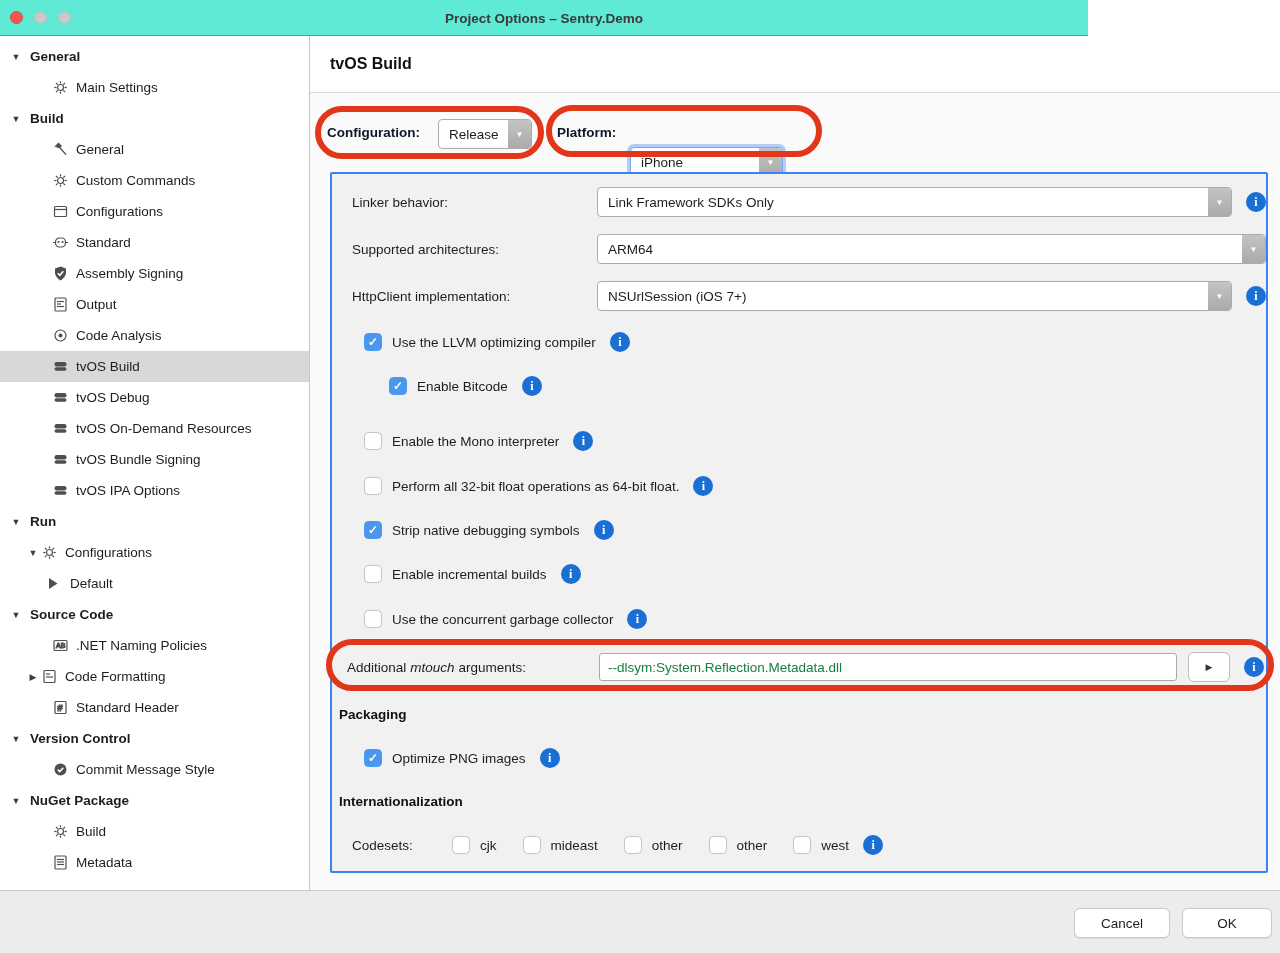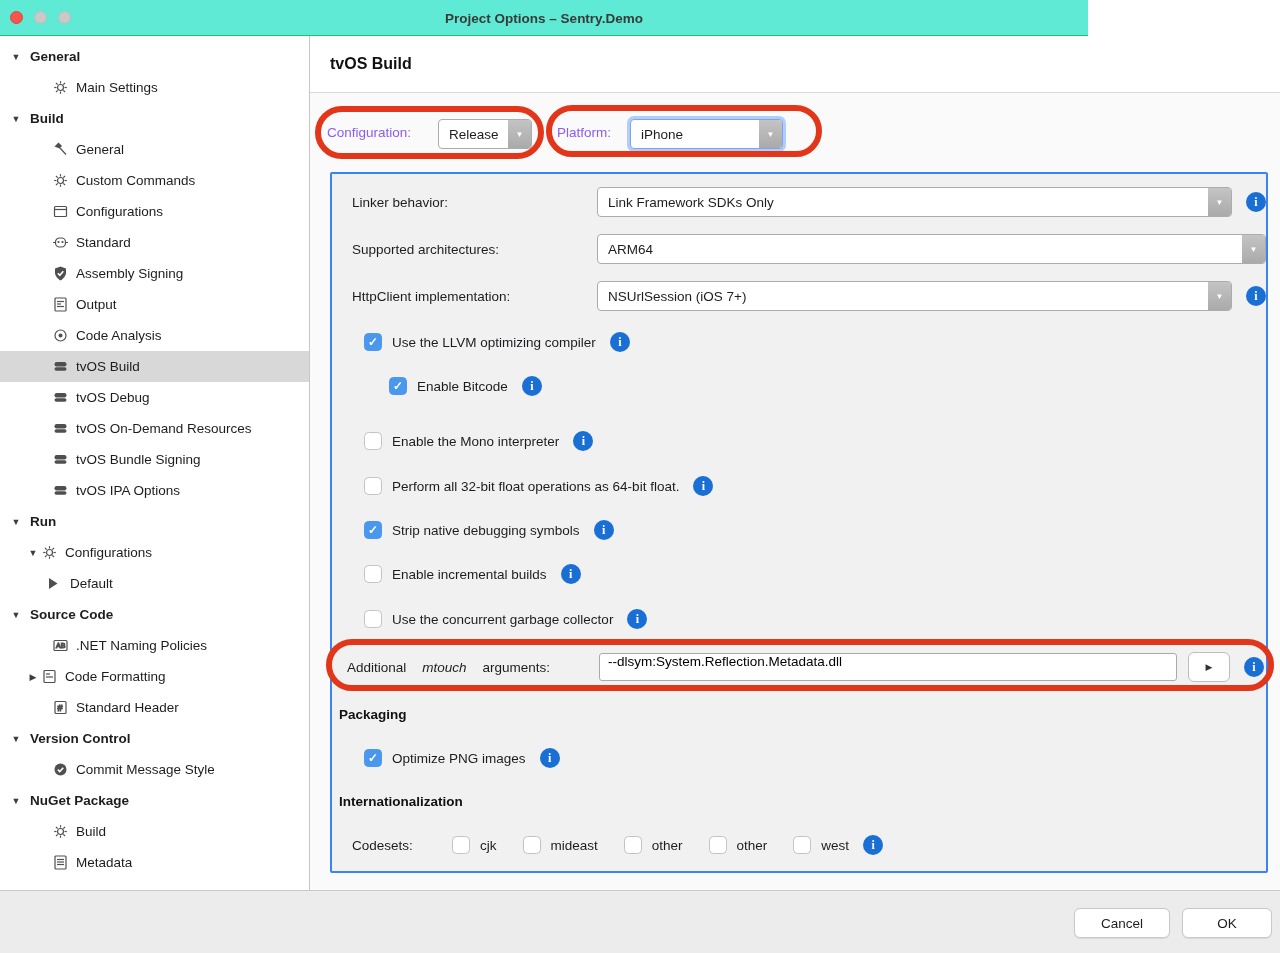--- a/index.html
+++ b/index.html
@@ -31,46 +31,46 @@
   .sicon svg .f{fill:#4f4f4f;stroke:none;}
   .sicon svg .wf{stroke:#fff;fill:none;stroke-width:1.6;}
   .slabel{color:#1d1d1f;}
   .slabel.b{font-weight:bold;margin-left:8px;}
 
   
   .main{position:absolute;left:310px;top:36px;width:970px;height:854px;background:#fafafa;}
   .mheader{position:absolute;left:0;top:0;right:0;height:57px;background:#fff;
            border-bottom:1px solid #d8d8d8;box-sizing:border-box;display:flex;align-items:center;}
   .mtitle{font-size:16px;font-weight:bold;margin-left:20px;color:#111;}
-  .flabel{position:absolute;color:#8b5cf6;}
+  .flabel{position:absolute;color:#0f172a;font-weight:bold;}
 
   
   .dd{position:relative;height:30px;background:#fff;border:1px solid #acacac;border-radius:4px;
       box-sizing:border-box;display:flex;align-items:center;cursor:default;}
   .dd-val{margin-left:10px;margin-right:28px;overflow:hidden;white-space:nowrap;}
   .dd-btn{position:absolute;right:0;top:0;bottom:0;width:23px;background:linear-gradient(#c4c4c4,#aaaaaa);
           border-radius:0 3px 3px 0;display:flex;align-items:center;justify-content:center;
           color:#fff;font-size:8px;}
-  .dd.focus{border-color:#7aa6ef;box-shadow:0 0 0 3px rgba(90,150,250,.45);}
+  .dd.focus{border-color:#7aa6ef;box-shadow:0 0 0 3px rgba(90,150,250,.45);margin-top:28px;}
 
   
   .gbox{position:absolute;left:20px;top:136px;width:938px;height:701px;background:#f1f1f2;
         border:2px solid #3b82f6;border-radius:2px;box-sizing:border-box;}
   .grow{position:absolute;left:0;right:0;height:30px;display:flex;align-items:center;}
   .grow .lab{width:245px;flex:none;padding-left:20px;box-sizing:content-box;}
   .cb{width:18px;height:18px;border-radius:4.5px;background:#fff;border:1px solid #c3c3c3;
       box-sizing:border-box;flex:none;display:flex;align-items:center;justify-content:center;cursor:default;}
   .cb.on{background:#4a97ee;border-color:#4a97ee;}
   .cb .mark{font-style:normal;color:#fff;font-size:12px;font-weight:bold;line-height:1;}
   .cblabel{margin-left:10px;}
   .info{width:20px;height:20px;border-radius:50%;background:#1a6fd4;color:#fff;font-weight:bold;
         font-size:12px;display:inline-flex;align-items:center;justify-content:center;flex:none;
         margin-left:14px;font-family:"Liberation Serif",serif;}
   .tfield{height:28px;background:#fff;border:1px solid #a9a9a9;border-radius:3px;box-sizing:border-box;
-          display:flex;align-items:flex-start;padding-left:8px;color:#000000;}
+          display:flex;align-items:center;padding-left:8px;color:#15803d;}
   .runbtn{width:42px;height:30px;background:#fff;border:1px solid #bdbdbd;border-radius:6px;
           display:flex;align-items:center;justify-content:center;font-size:9px;color:#333;padding:0;}
   .sechdr{position:absolute;font-weight:bold;color:#111;text-align:right;}
 
   
   .ann{position:absolute;border:6px solid #e2361b;border-radius:27px;pointer-events:none;z-index:5;box-sizing:border-box;}
 
   
   .footer{position:absolute;left:0;top:890px;width:1280px;height:63px;background:#ececec;
           border-top:1px solid #c9c9c9;box-sizing:border-box;}
@@ -431,21 +431,21 @@
         <span class="info">i</span>
       </div>
 
       <div class="grow" style="top:430px;padding-left:32px">
         <span class="cb"></span>
         <span class="cblabel">Use the concurrent garbage collector</span>
         <span class="info">i</span>
       </div>
 
       <div class="grow" style="top:478px">
-        <span class="lab" style="padding-left:15px;width:252px;display:flex;gap:16px">
+        <span class="lab" style="padding-left:15px;width:252px;display:flex;gap:4px">
             <span>Additional</span>
             <em>mtouch</em>
             <span>arguments:</span>
           </span>
         <div class="tfield" style="width:578px">
           <span>--dlsym:System.Reflection.Metadata.dll</span>
         </div>
         <button class="runbtn" style="margin-left:11px">
             <span>▶</span>
           </button>

